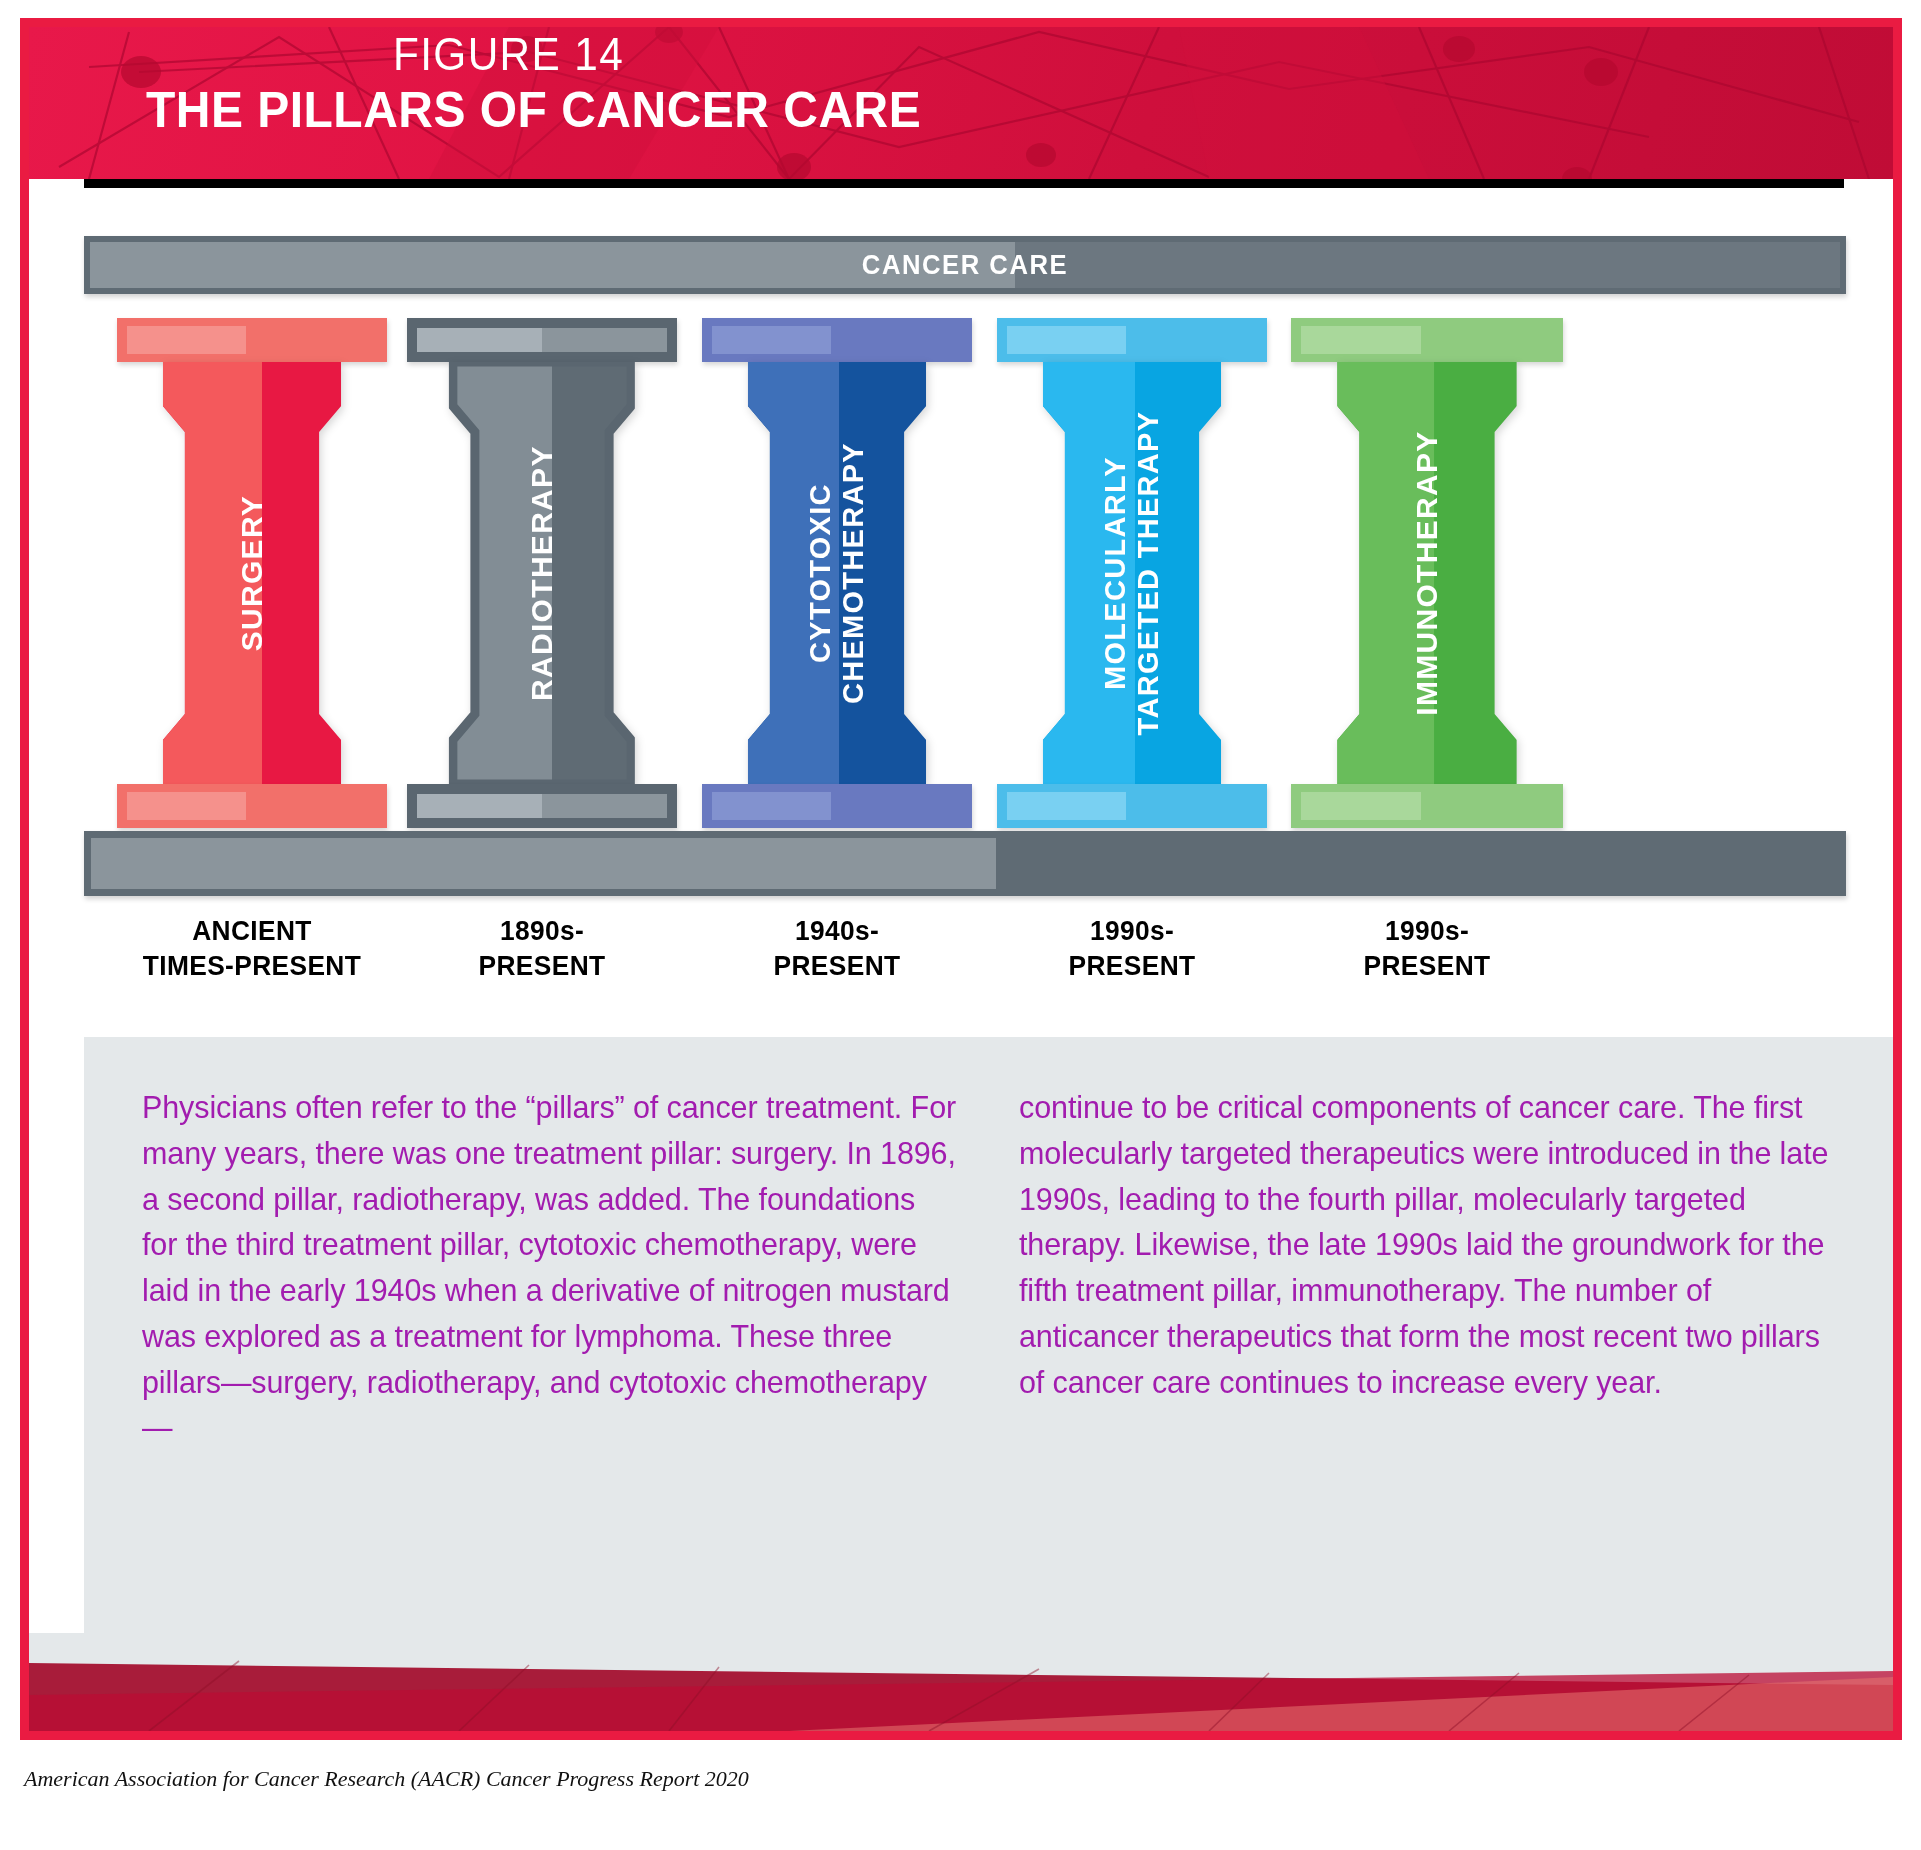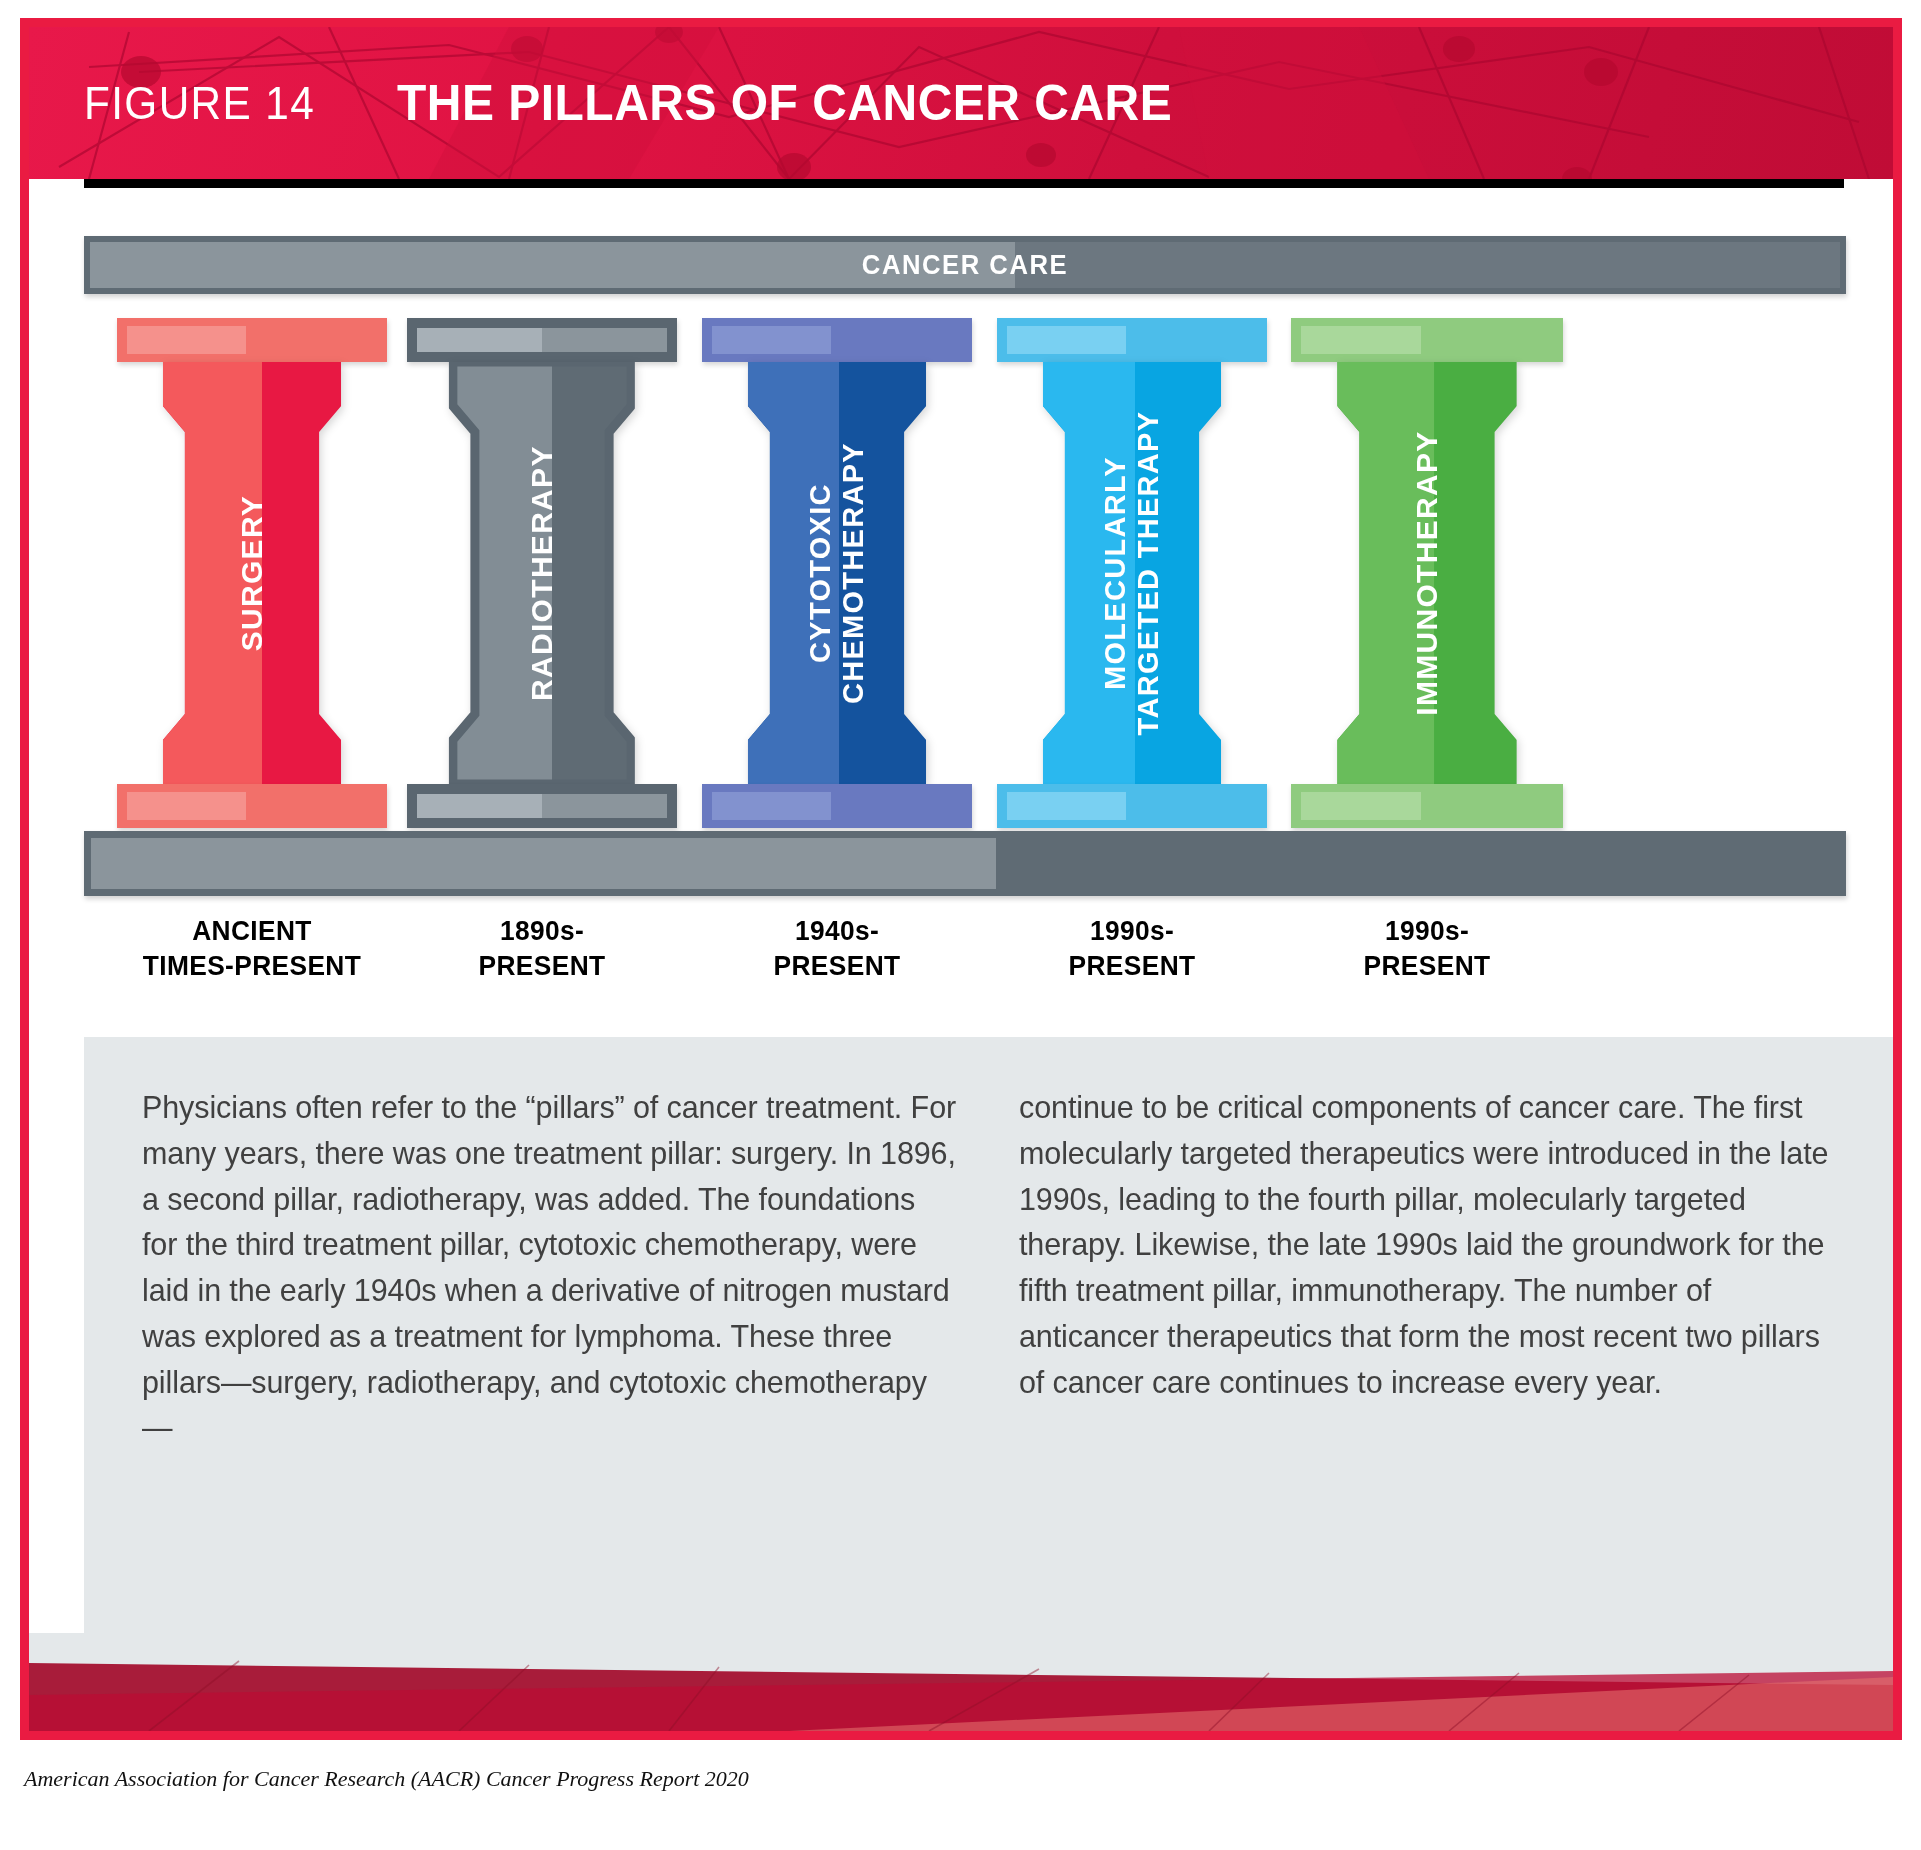--- a/index.html
+++ b/index.html
@@ -21,21 +21,21 @@
 
   
   #header{
     position:absolute; left:0; top:0; width:100%; height:152px;
     background:linear-gradient(105deg,#e8184a 0%,#e01343 28%,#cf0f3c 60%,#c00c36 100%);
     overflow:hidden;
   }
   #header svg.net{ position:absolute; inset:0; width:100%; height:100%; }
   #header-inner{
     position:absolute; left:55px; top:0; height:100%;
-    display:flex; align-items:center; gap:0px;
+    display:flex; align-items:center; gap:0px;flex-direction:column;
   }
   #figure-label{
     color:#fff; font-size:46px; letter-spacing:1.5px;
     font-family:"Liberation Sans", sans-serif;
     font-weight:300; transform:scaleX(.92); transform-origin:left center;
     white-space:nowrap;
   }
   #figure-title{
     color:#fff; font-size:50px; font-weight:bold; letter-spacing:0.5px;
     margin-left:62px; white-space:nowrap;
@@ -138,21 +138,21 @@
   #caption{
     position:absolute; left:55px; top:1010px;
     width:1810px; height:630px;
     background:#e4e8ea;
     display:flex; gap:62px;
     padding:48px 60px 30px 58px;
   }
   #caption .col{ flex:1; }
   #caption p{
     font-size:30.5px; line-height:1.5;
-    color:#404040; font-family:"Liberation Sans", sans-serif;
+    color:#a21caf; font-family:"Liberation Sans", sans-serif;
     letter-spacing:-0.1px;
   }
 
   
   #footband{
     position:absolute; left:0; bottom:0; width:100%; height:98px;
     overflow:hidden;
   }
   #footband svg{ width:100%; height:100%; display:block; }
 

